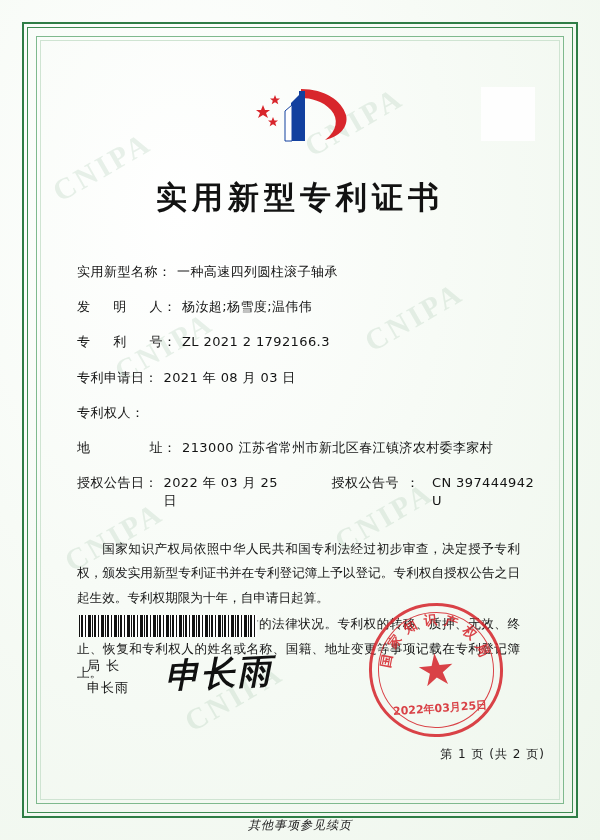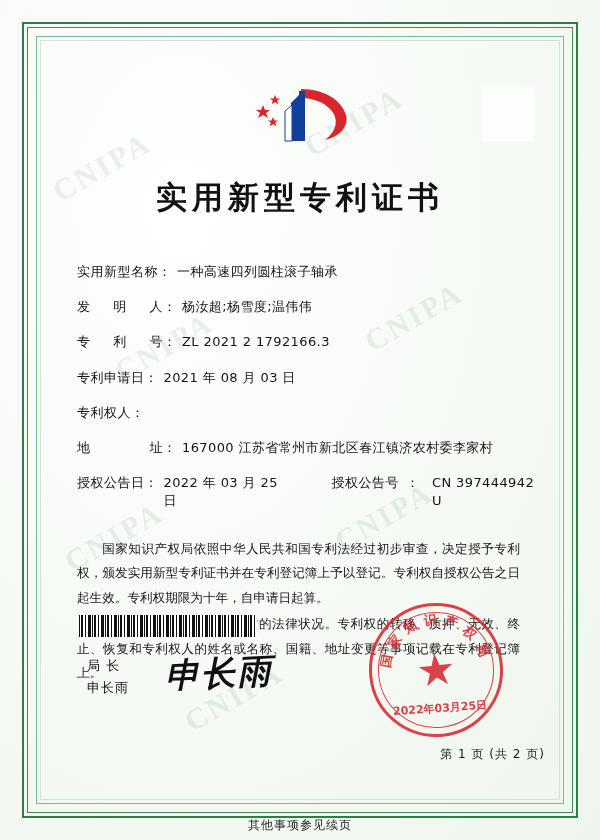--- a/index.html
+++ b/index.html
@@ -267,20 +267,21 @@
   }
 
   .footnote {
     position: absolute;
     left: 0; right: 0;
     bottom: 6px;
     text-align: center;
     font-size: 12px;
     color: #222;
     letter-spacing: 1px;
+    font-style: italic;
   }
 </style>
 </head>
 <body>
 
 <div class="page">
 
   <div class="border-outer"></div>
   <div class="border-mid"></div>
   <div class="border-inner"></div>
@@ -344,21 +345,21 @@
       </div>
 
       <div class="field-row">
         <span class="f-label">专利权人</span>
         <span class="f-colon">：</span>
       </div>
 
       <div class="field-row">
         <span class="f-label spread">地址</span>
         <span class="f-colon">：</span>
-        <span class="f-value">167000 江苏省常州市新北区春江镇济农村委李家村</span>
+        <span class="f-value">213000 江苏省常州市新北区春江镇济农村委李家村</span>
       </div>
 
       <div class="field-row two-col">
         <span class="f-label">授权公告日</span>
         <span class="f-colon">：</span>
         <span class="f-value">2022 年 03 月 25 日</span>
         <span class="col2">
           <span class="f-label">授权公告号</span>
           <span class="f-colon">：</span>
           <span class="f-value">CN 397444942 U</span>

